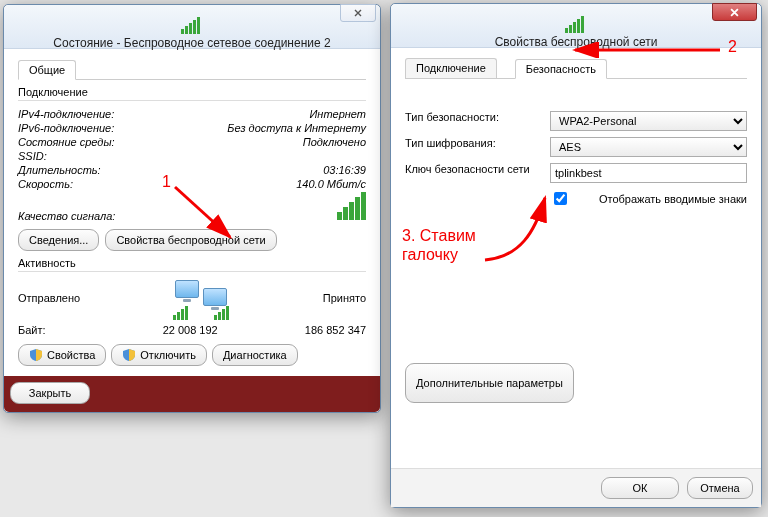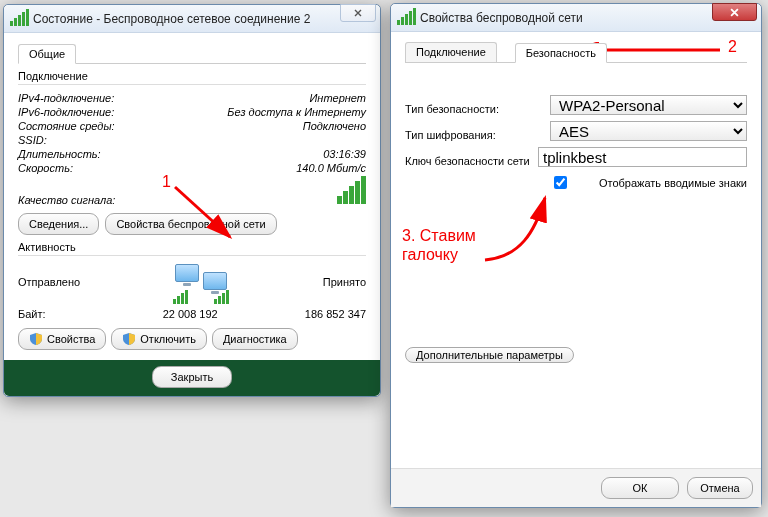--- a/index.html
+++ b/index.html
@@ -14,28 +14,29 @@
     overflow: hidden;
   }
   .win {
     position: absolute;
     background: #fff;
     border: 1px solid #6b8aab;
     border-radius: 5px;
     box-shadow: 0 4px 20px rgba(0,0,0,0.4);
   }
   .titlebar {
-    height: 28px;
+    height: 44px;
     background: linear-gradient(#f3f7fb, #dfe9f5);
     border-bottom: 1px solid #c9d6e6;
     border-radius: 5px 5px 0 0;
     display: flex;
     align-items: center;
     padding: 12px 6px;
     position: relative;
+    flex-direction: column;
   }
   .titlebar .sig-icon { margin-right: 4px; display: inline-block; }
   .title-text { font-size: 12px; color: #222; }
   .close-group {
     position: absolute;
     right: 4px;
     top: -1px;
     display: flex;
   }
   .close-btn {
@@ -151,34 +152,34 @@
     border-top: 1px solid #ddd;
     padding: 8px;
     display: flex;
     justify-content: flex-end;
     gap: 8px;
     background: #f3f3f3;
   }
   .close-ftr {
     padding: 6px 6px 8px;
     display: flex;
-    justify-content: center;
-    background: #14532d;
+    justify-content: flex-start;
+    background: #7f1d1d;
     border-radius: 0 0 5px 5px;
   }
   .form-row {
     display: flex;
-    align-items: flex-end;
+    align-items: flex-start;
     margin: 6px 0;
     font-size: 11px;
   }
   .form-row .flabel { width: 145px; }
   .form-row select, .form-row input[type=text] {
     flex: 1;
-    font-size: 15px;
+    font-size: 11px;
     height: 20px;
     border: 1px solid #adadad;
     padding: 0 4px;
     background: #fff;
   }
   .form-row select {
     background: linear-gradient(#fff,#ececec);
   }
   .check-row {
     display: flex;
@@ -389,21 +390,21 @@
       <input type="text" value="tplinkbest" style="">
     </div>
 
     <div class="check-row">
       <input type="checkbox" checked="" style="">
       <span>Отображать вводимые знаки</span>
     </div>
 
     <div style="height:155px"></div>
 
-    <button class="btn" style="height:16px">Дополнительные параметры</button>
+    <button class="btn" style="height:40px">Дополнительные параметры</button>
   </div>
   <div class="dlg-footer">
     <button class="btn" style="width:78px;justify-content:center">ОК</button>
     <button class="btn" style="width:66px;justify-content:center">Отмена</button>
   </div>
 </div>
 
 <div class="annot" style="left:162px; top:173px;">1</div>
 <div class="annot" style="left:728px; top:38px;">2</div>
 <div class="annot" style="left:402px; top:226px; line-height:1.2;">

